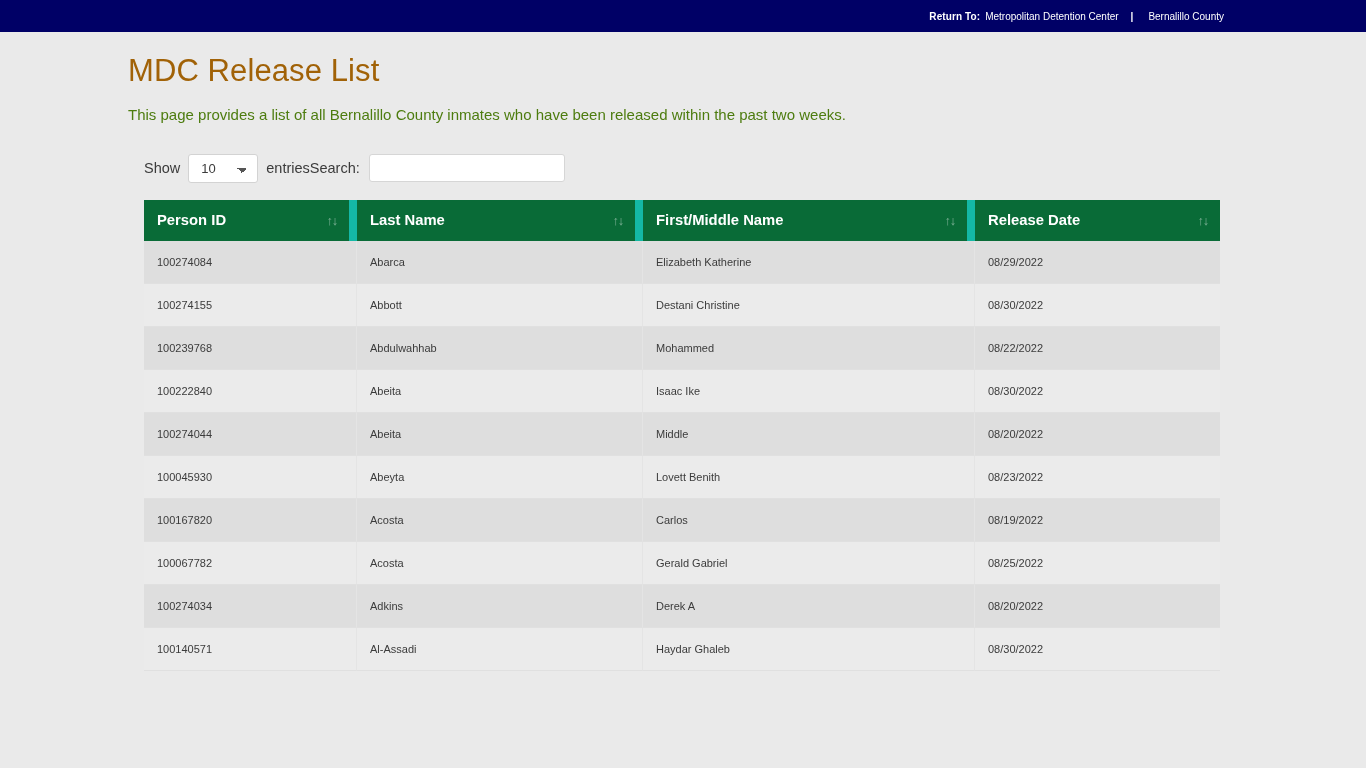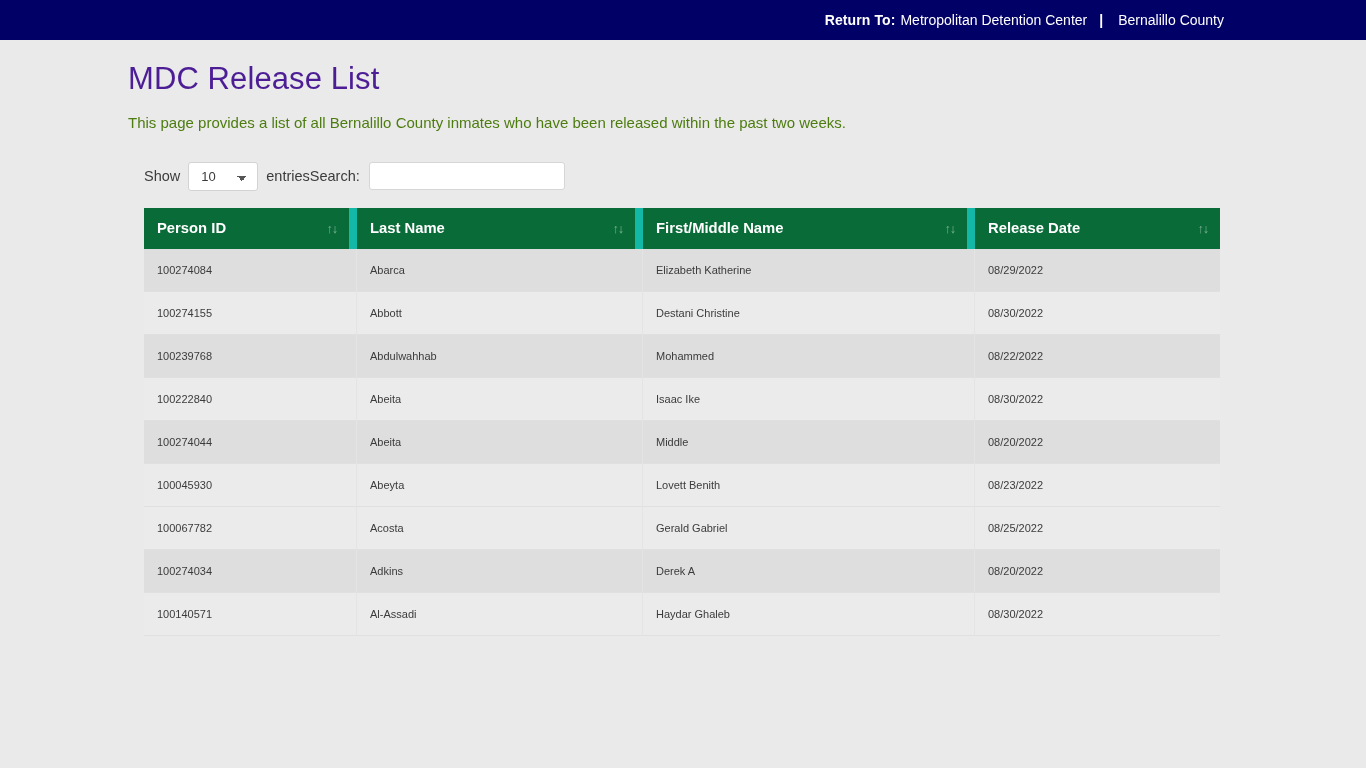--- a/index.html
+++ b/index.html
@@ -6,28 +6,28 @@
   html, body {
     margin: 0; padding: 0;
     width: 1366px; height: 768px;
     overflow: hidden;
     background: #eaeaea;
     font-family: "Liberation Sans", sans-serif;
   }
 
   
   .topbar {
-    height: 40px;
+    height: 32px;
     background: #000066;
     display: flex;
     align-items: center;
     justify-content: flex-end;
     padding-right: 142px;
     color: #ffffff;
-    font-size: 14px;
+    font-size: 10px;
     white-space: nowrap;
   }
   .topbar .rt-label { font-weight: bold; letter-spacing: .1px; }
   .topbar a {
     color: #ffffff;
     text-decoration: none;
     margin-left: 5px;
   }
   .topbar .sep {
     margin: 0 9px 0 12px;
@@ -35,21 +35,21 @@
     color: #ffffff;
   }
   .topbar .county { margin-left: 6px; }
 
   
   .page { padding: 0 0 0 128px; }
 
   .page-title {
     font-size: 31px;
     font-weight: 400;
-    color: #4c1d95;
+    color: #a16207;
     margin: 21px 1px 0 0;
     letter-spacing: .1px;
   }
   .page-desc {
     font-size: 15px;
     color: #4d7c0f;
     margin: 17px 0 16px 0;
   }
 
   
@@ -252,20 +252,26 @@
             <td>Abeita</td>
             <td>Middle</td>
             <td>08/20/2022</td>
           </tr>
           <tr class="even">
             <td>100045930</td>
             <td>Abeyta</td>
             <td>Lovett Benith</td>
             <td>08/23/2022</td>
           </tr>
+          <tr class="odd">
+            <td>100167820</td>
+            <td>Acosta</td>
+            <td>Carlos</td>
+            <td>08/19/2022</td>
+          </tr>
           <tr class="even">
             <td>100067782</td>
             <td>Acosta</td>
             <td>Gerald Gabriel</td>
             <td>08/25/2022</td>
           </tr>
           <tr class="odd">
             <td>100274034</td>
             <td>Adkins</td>
             <td>Derek A</td>

